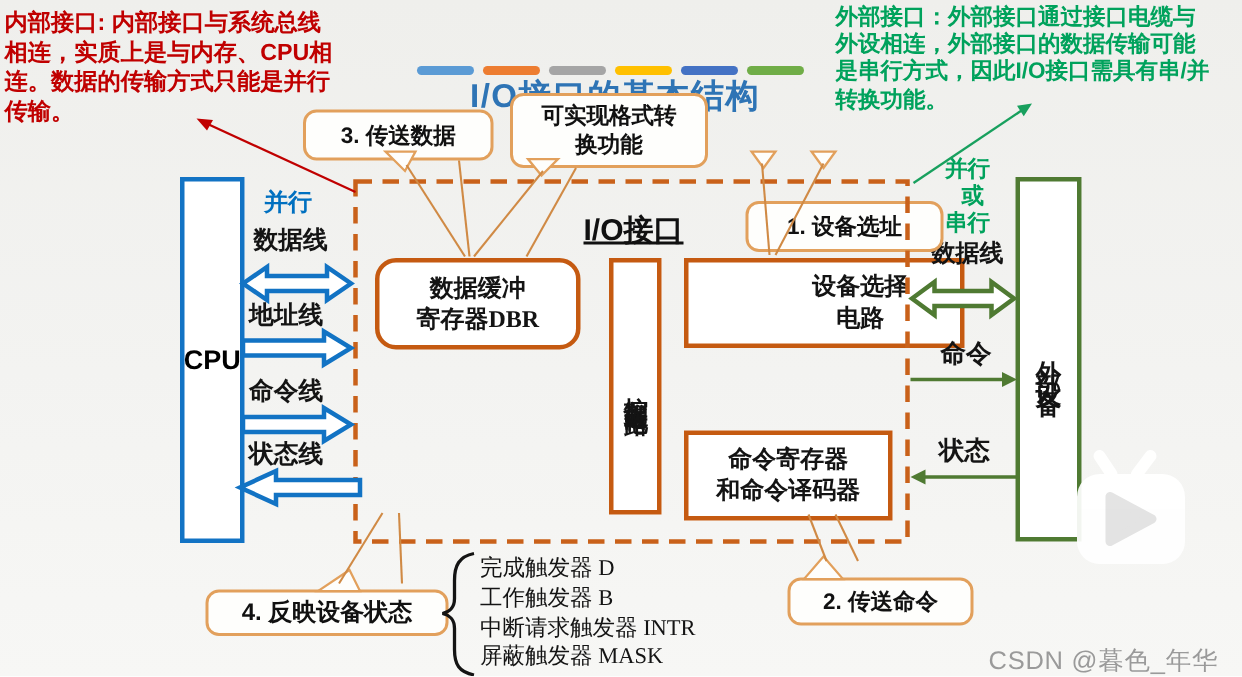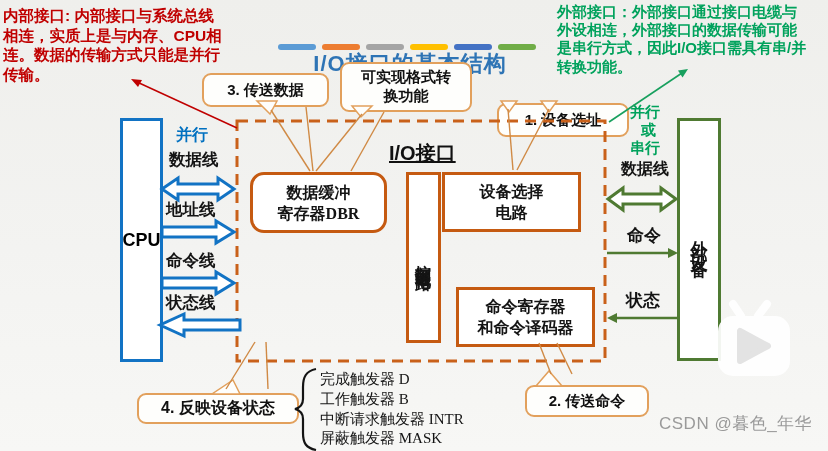--- a/index.html
+++ b/index.html
@@ -61,38 +61,38 @@
     <div>外部接口：外部接口通过接口电缆与</div>
     <div>外设相连，外部接口的数据传输可能</div>
     <div>是串行方式，因此I/O接口需具有串/并</div>
     <div>转换功能。</div>
   </div>
 
   <div class="abs callout" style="left:202px;top:73px;width:123px;height:30px;">3. 传送数据</div>
   <div class="abs callout" style="left:340px;top:62px;width:128px;height:46px;">
        <span style="width:98px;">可实现格式转换功能</span>
     </div>
-  <div class="abs callout" style="left:497px;top:58px;width:128px;height:30px;margin-top:45px;">1. 设备选址</div>
+  <div class="abs callout" style="left:497px;top:89px;width:128px;height:30px;margin-top:45px;">1. 设备选址</div>
   <div class="abs callout" style="left:137px;top:393px;width:158px;height:27px;font-size:16px;">4. 反映设备状态</div>
   <div class="abs callout" style="left:525px;top:385px;width:120px;height:28px;">2. 传送命令</div>
 
   <div class="abs cpu-box" style="left:120px;top:118px;width:37px;height:238px;">CPU</div>
   <div class="abs gbox" style="left:677px;top:118px;width:38px;height:237px;">
     <span class="vtext" style="font-size:17px;letter-spacing:7px;">外部设备</span>
   </div>
 
   <div class="abs io-label" style="left:389px;top:140px;">I/O接口</div>
   <div class="abs obox" style="left:250px;top:172px;width:131px;height:55px;border-radius:14px;">
     <span>数据缓冲</span>
     <span>寄存器DBR</span>
   </div>
   <div class="abs obox" style="left:406px;top:172px;width:29px;height:165px;">
     <span class="vtext" style="font-size:16px;letter-spacing:2px;">控制逻辑电路</span>
   </div>
-  <div class="abs obox" style="left:442px;top:172px;width:133px;height:54px;">
+  <div class="abs obox" style="left:456px;top:172px;width:133px;height:54px;padding-left:48px;">
     <span>设备选择</span>
     <span>电路</span>
   </div>
   <div class="abs obox" style="left:456px;top:287px;width:133px;height:54px;">
     <span>命令寄存器</span>
     <span>和命令译码器</span>
   </div>
 
   <div class="abs greenlabel" style="left:176px;top:125px;color:#0070c0;font-size:16px;">并行</div>
   <div class="abs buslabel" style="left:169px;top:149px;">数据线</div>
@@ -170,15 +170,15 @@
   </svg>
 
   <svg class="play" style="left:710px;top:290px;" width="95" height="100" viewBox="0 0 95 100">
     <g opacity="0.93">
       <path d="M23,14 L31,26 M57,14 L48,26" stroke="#ffffff" stroke-width="8" stroke-linecap="round"></path>
       <rect x="8" y="26" width="72" height="60" rx="15" fill="#ffffff"></rect>
       <polygon points="30,41 30,71 58,56" fill="#e2e2e2" stroke="#e2e2e2" stroke-width="6" stroke-linejoin="round"></polygon>
     </g>
   </svg>
 
-  <div class="abs csdn" style="left:659px;top:412px;">CSDN @暮色_年华</div>
+  <div class="abs csdn" style="left:659px;top:429px;">CSDN @暮色_年华</div>
 
 </div>
 
 </body></html>

